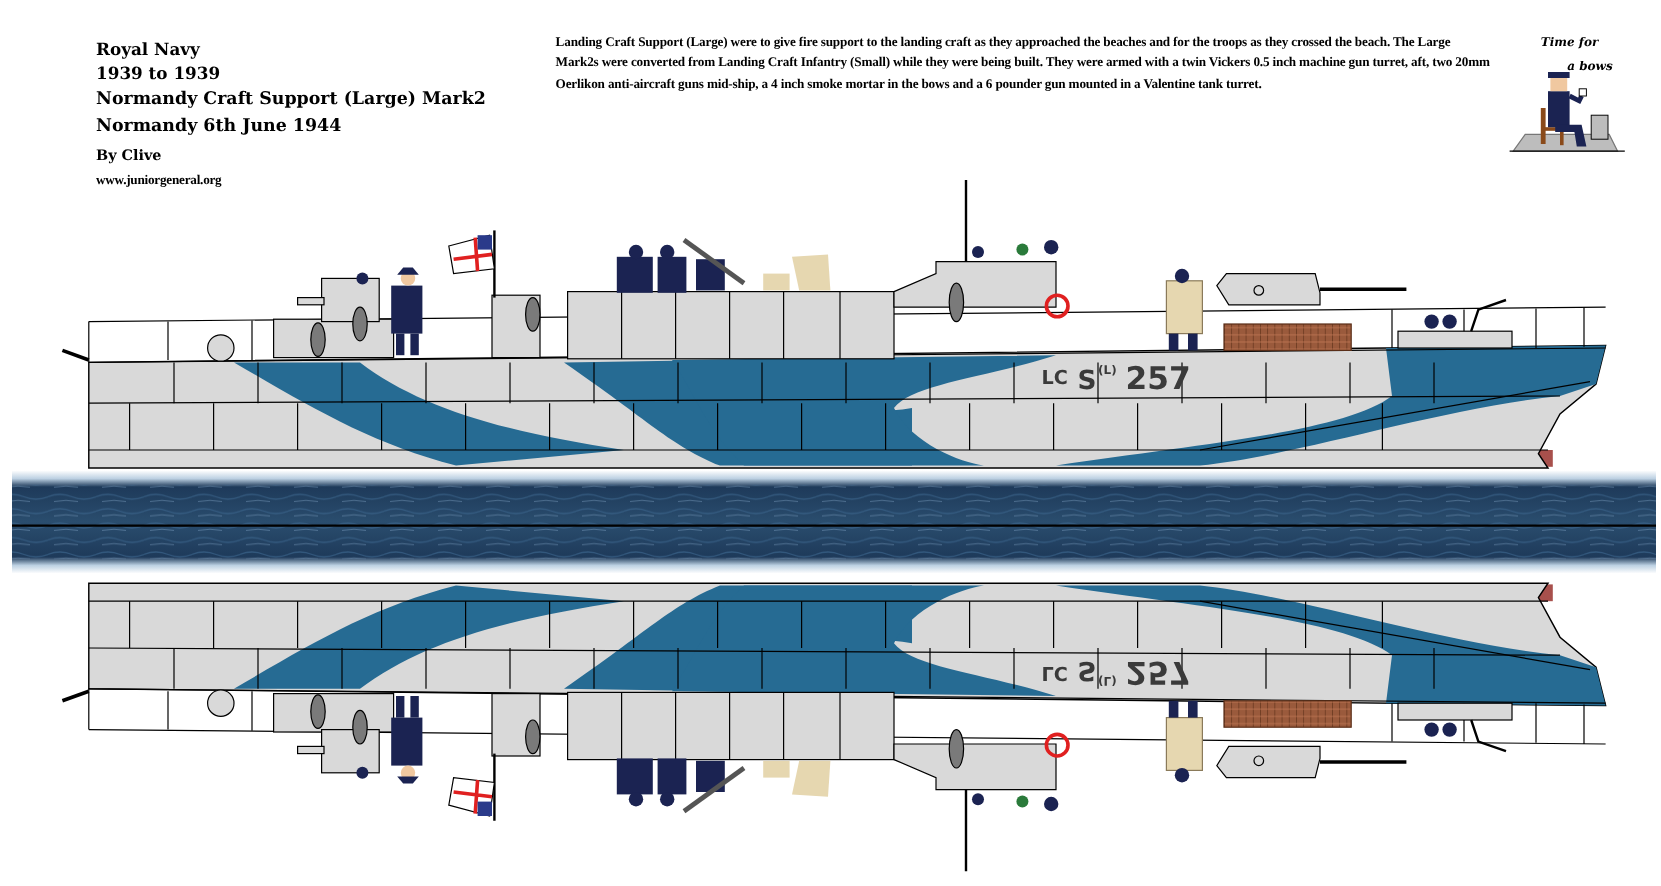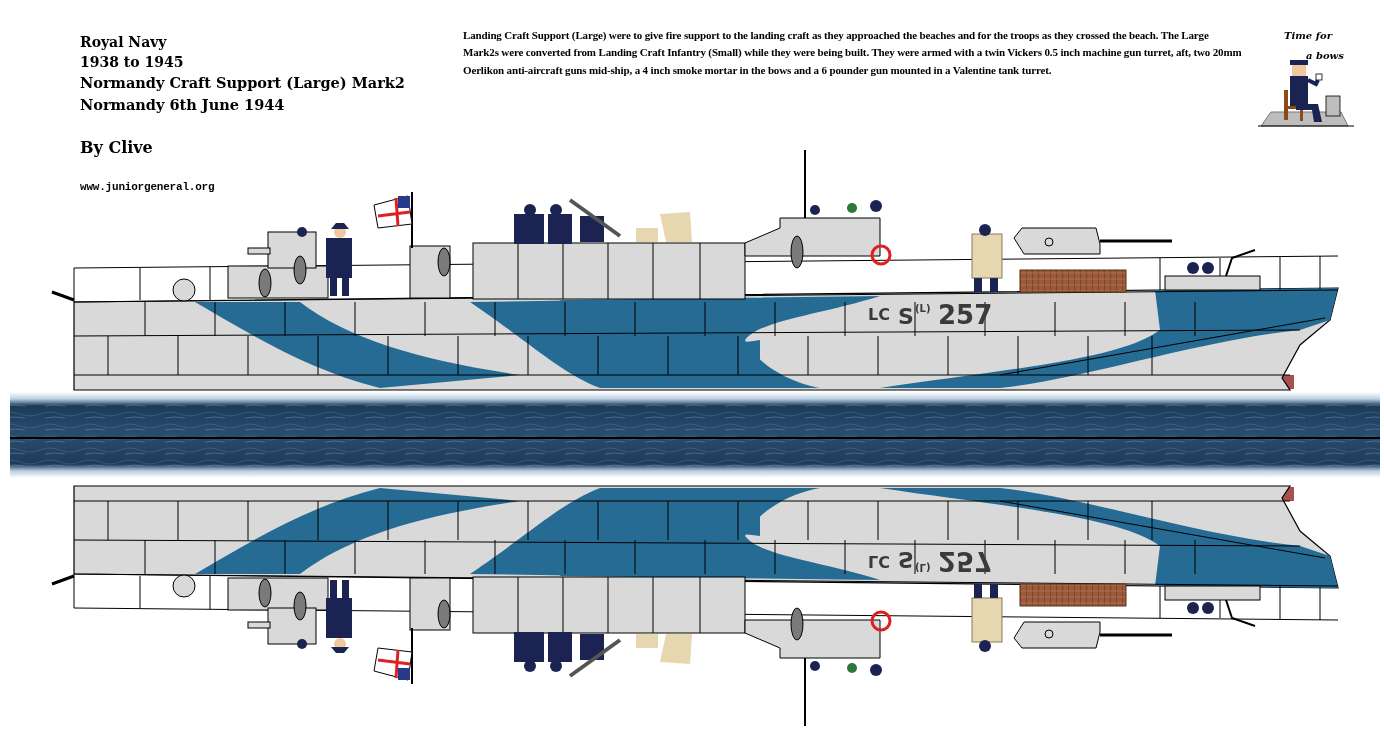--- a/index.html
+++ b/index.html
@@ -1,35 +1,35 @@
 <!DOCTYPE html>
 <html><head>
 <meta charset="utf-8">
 <style>
   html, body { margin:0; padding:0; background:#ffffff; }
   body { width:1384px; height:738px; position:relative; overflow:hidden;
          font-family:"DejaVu Serif", serif; color:#000; }
   .title-block { position:absolute; left:80px; top:32px; width:340px; text-align:left; }
   .title-block .t { font-weight:bold; font-size:14px; line-height:20px; font-family:"DejaVu Serif", serif; }
   .title-block .t.big { font-size:14.5px; line-height:22px; }
-  .title-block .author { font-weight:bold; font-size:16px; margin-top:22px; }
-  .title-block .site { font-weight:bold; font-size:11px; margin-top:24px; font-family:Liberation Mono, monospace; letter-spacing:-0.2px; }
+  .title-block .author { font-weight:bold; font-size:12px; margin-top:6px; }
+  .title-block .site { font-weight:bold; font-size:11px; margin-top:8px; font-family:Liberation Serif, serif; letter-spacing:-0.2px; }
   .desc { position:absolute; left:463px; top:27px; width:780px; font-size:11px; line-height:17.3px;
           font-family:"Liberation Serif", serif; font-weight:bold; font-stretch:condensed; letter-spacing:-0.15px; }
   .brew { position:absolute; left:1256px; top:28px; width:100px; height:102px; }
   .brew .cap { position:absolute; font-family:"DejaVu Serif", serif; font-style:italic; font-weight:bold; font-size:10px; color:#000; }
   .scene { position:absolute; left:0; top:0; width:1384px; height:738px; }
   .hull-id { font-family:"DejaVu Sans", sans-serif; font-weight:bold; fill:#3a3a3a; }
 </style>
 </head>
 <body>
 
 <div class="title-block">
   <div class="t">Royal Navy</div>
-  <div class="t">1938 to 1945</div>
+  <div class="t">1939 to 1939</div>
   <div class="t big">Normandy Craft Support (Large) Mark2</div>
   <div class="t big">Normandy 6th June 1944</div>
   <div class="author">By Clive</div>
   <div class="site">www.juniorgeneral.org</div>
 </div>
 
 <div class="desc">Landing Craft Support (Large) were to give fire support to the landing craft as they approached the beaches and for the troops as they crossed the beach. The Large Mark2s were converted from Landing Craft Infantry (Small) while they were being built. They were armed with a twin Vickers 0.5 inch machine gun turret, aft, two 20mm Oerlikon anti-aircraft guns mid-ship, a 4 inch smoke mortar in the bows and a 6 pounder gun mounted in a Valentine tank turret.</div>
 
 <div class="brew">
   <span class="cap" style="left:28px;top:2px;">Time for</span>

